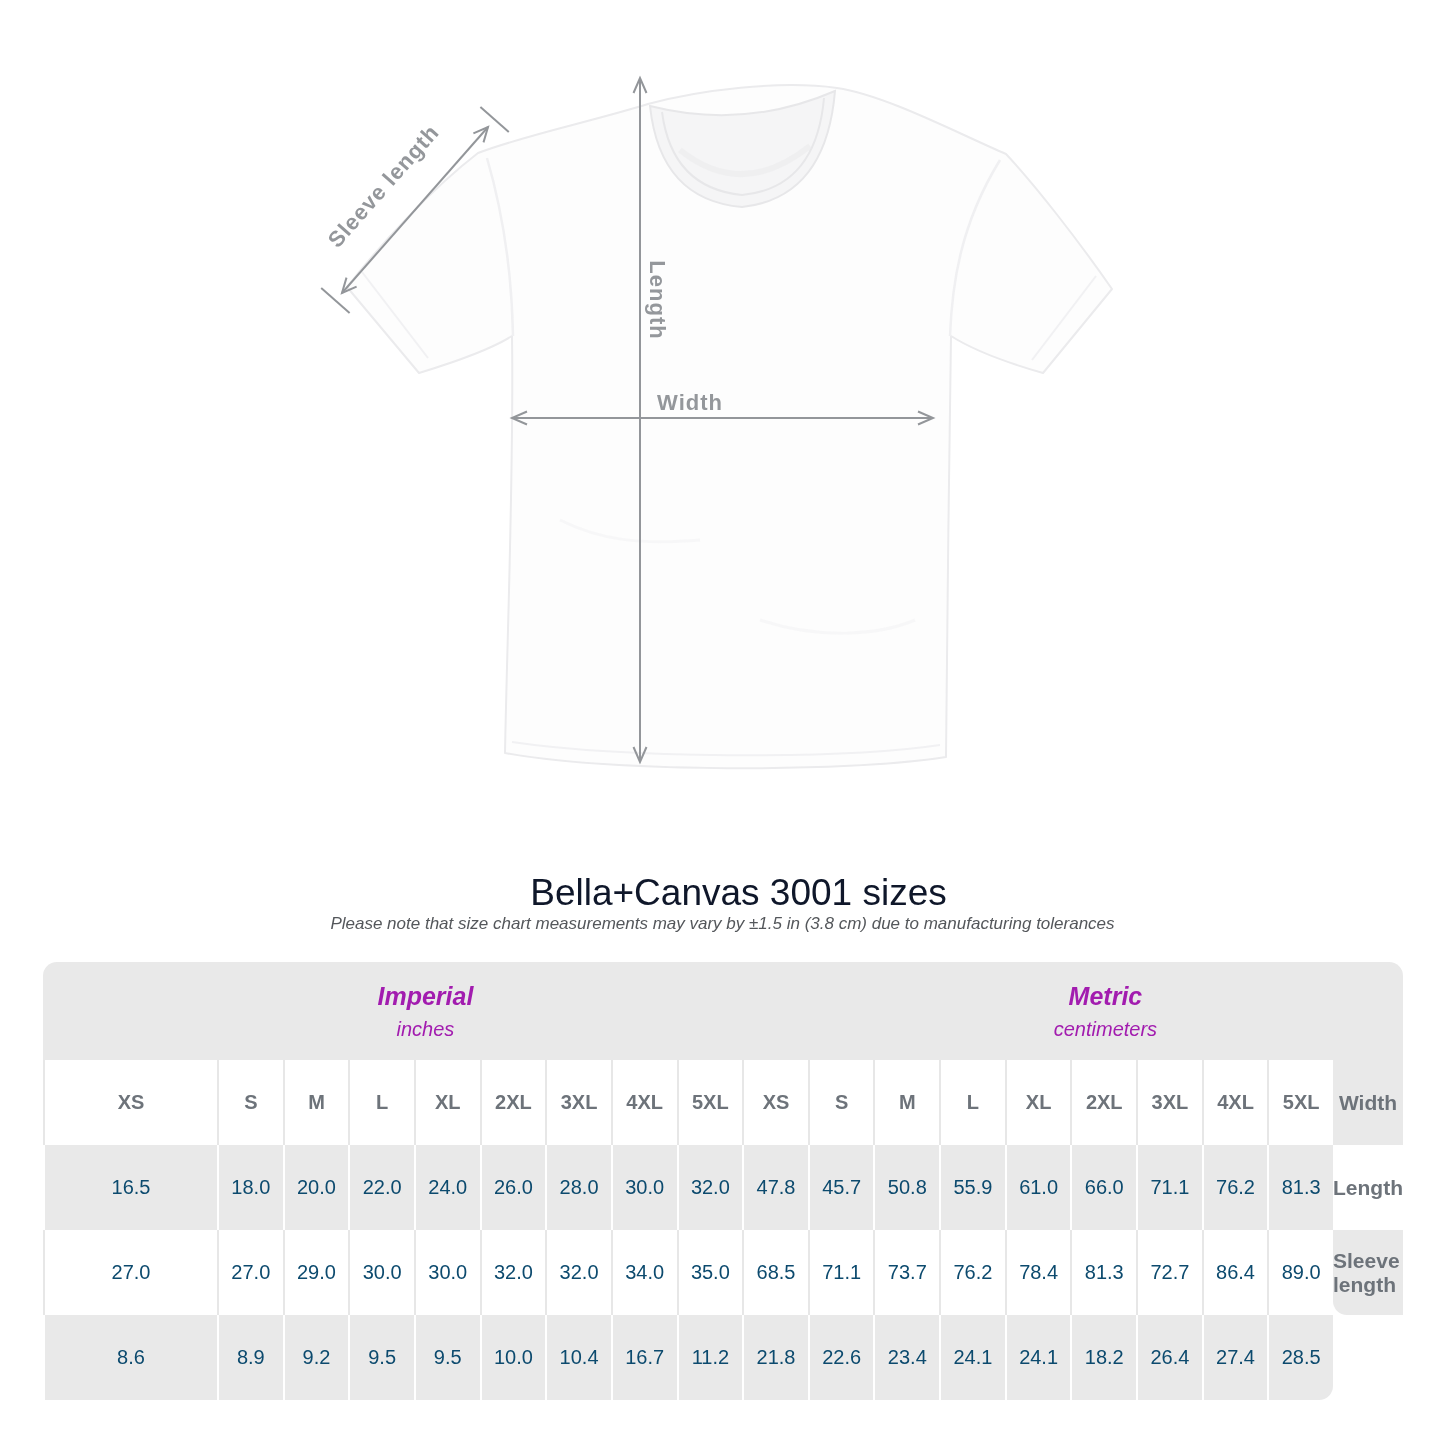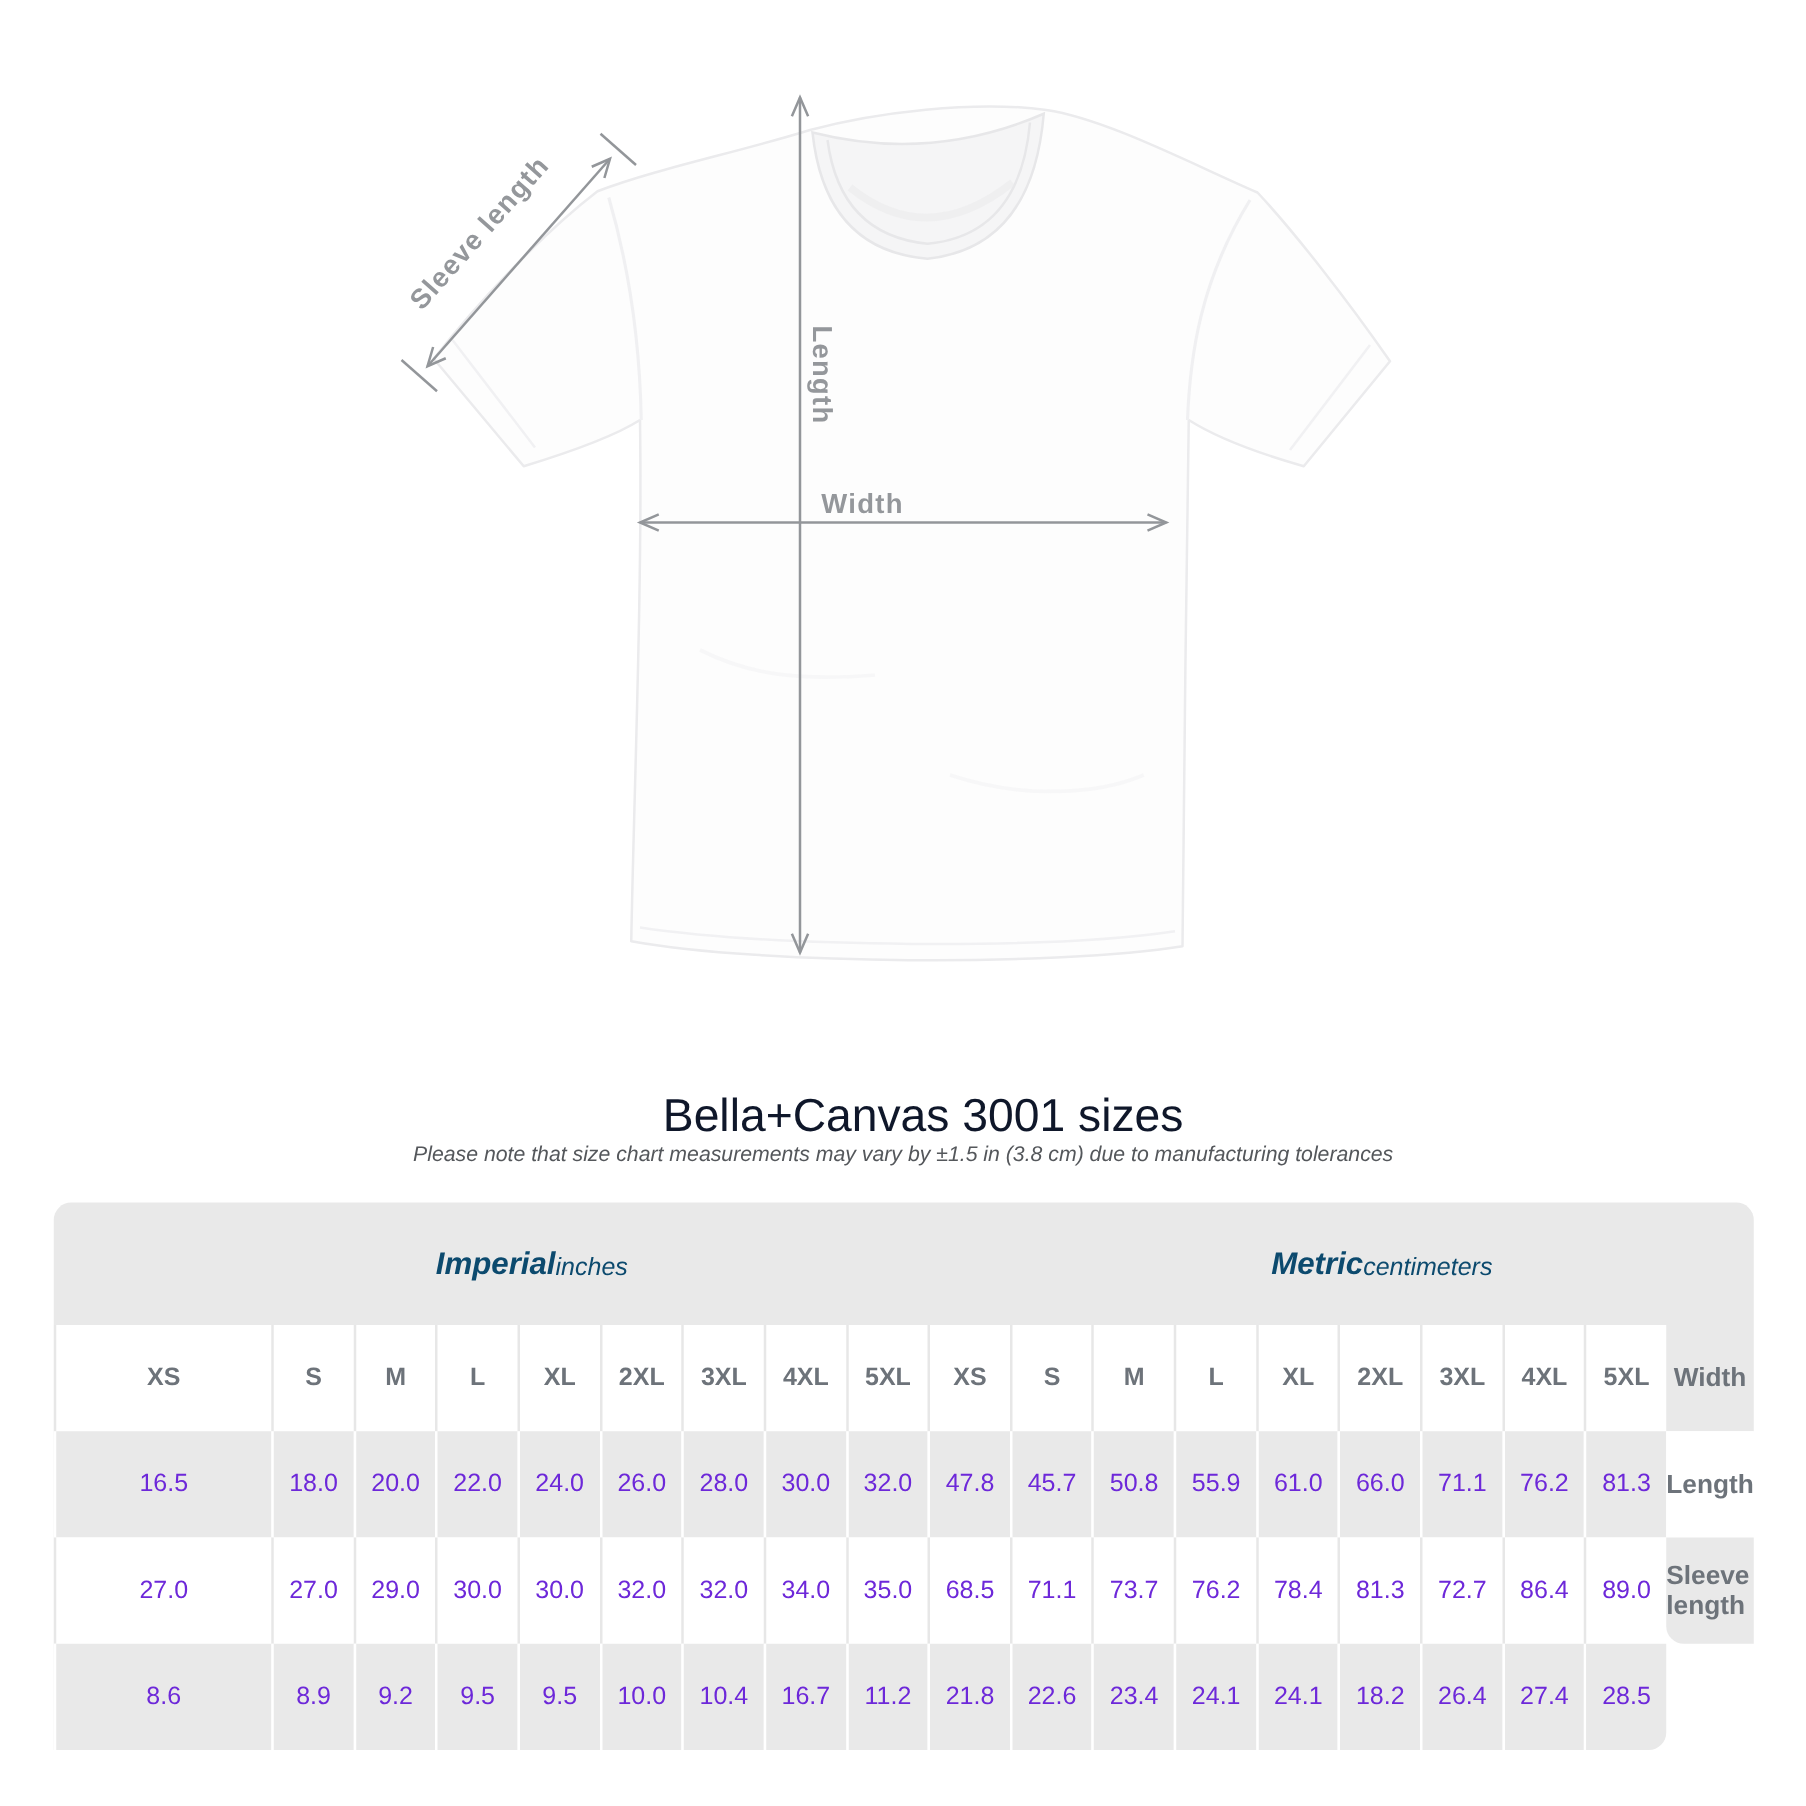--- a/index.html
+++ b/index.html
@@ -14,35 +14,35 @@
     font-size:37px; font-weight:normal; color:#0f172a; margin:16px;
   }
   .page-subtitle {
     position:absolute; top:914px; left:0; width:100%; text-align:center;
     font-size:17px; font-style:italic; color:#54575b; margin:0;
   }
   .table-wrap { position:absolute; left:43px; top:962px; width:1360px; }
   .grid { display:grid; grid-template-columns:174px repeat(18, 1fr); }
   .hdr {
     grid-row:1; background:#e9e9e9; height:98px;
-    display:flex; align-items:center; justify-content:center;
-    color:#0c4a6e;
+    display:flex; flex-direction:column; align-items:center; justify-content:center;
+    color:#a21caf;
   }
   .hdr-imperial { grid-column:1/11; border-top-left-radius:14px; }
   .hdr-metric   { grid-column:11/20; border-top-right-radius:14px; }
   .sec-title { font-size:25px; font-weight:bold; font-style:italic; }
   .sec-unit  { font-size:20px; font-style:italic; margin-top:7px; }
   .cell { height:85px; display:flex; align-items:center; justify-content:center; }
   .white { background:#ffffff; }
   .gray  { background:#e9e9e9; }
   .sep-w { border-left:2px solid #e7e7e7; }
   .sep-g { border-left:2px solid #ffffff; }
   .size-head  { font-size:20px; font-weight:bold; color:#6d737a; }
   .label-cell { font-size:21px; font-weight:bold; color:#6d737a; }
-  .num { font-size:20px; color:#6d28d9; }
+  .num { font-size:20px; color:#0c4a6e; }
   .bl-round { border-bottom-left-radius:14px; }
   .br-round { border-bottom-right-radius:14px; }
 </style>
 </head>
 <body>
 
 <div class="canvas">
 
   <svg class="shirt-svg" width="1445" height="830" viewBox="0 0 1445 830">
 

